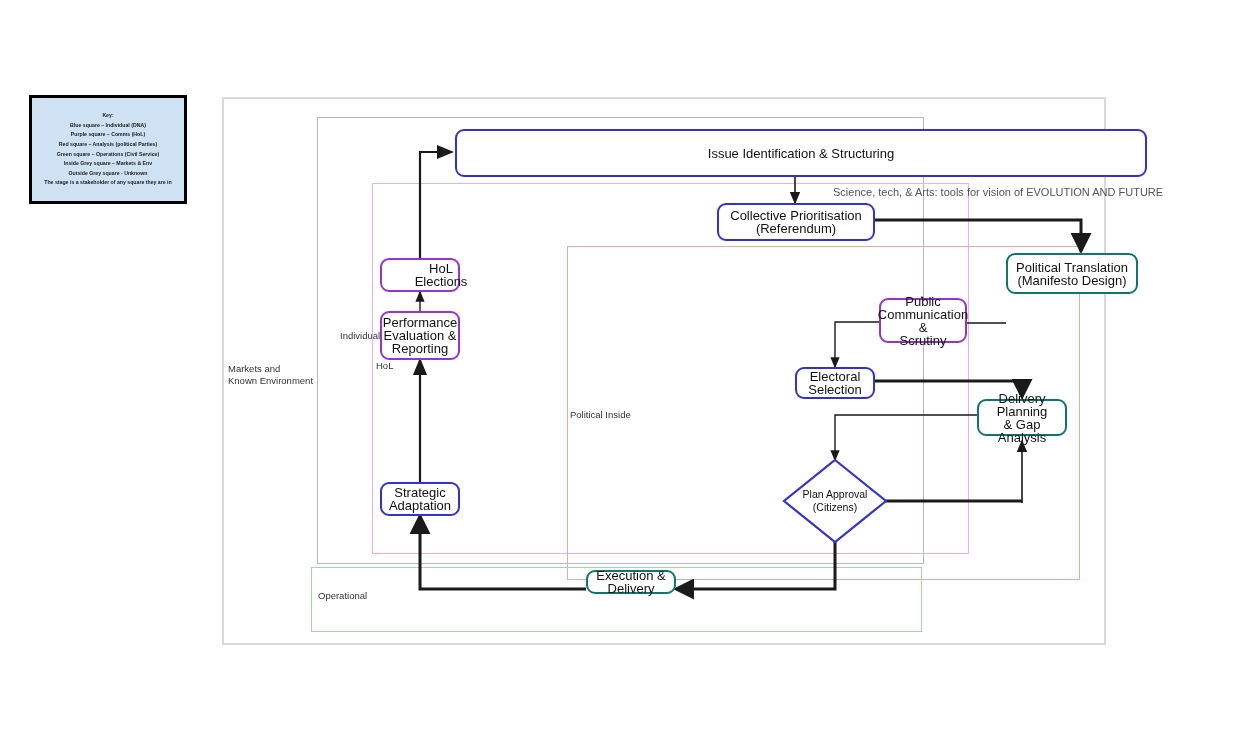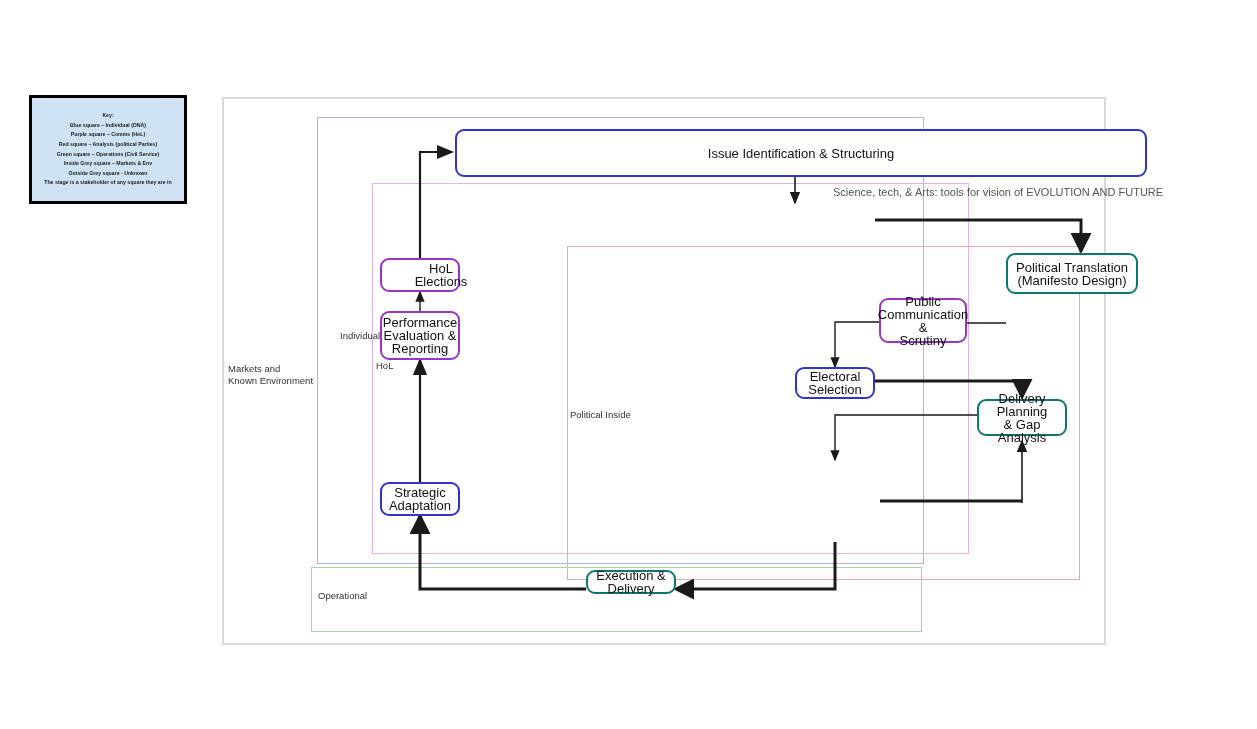--- a/index.html
+++ b/index.html
@@ -183,20 +183,22 @@
 
     <path d="M420,482 L420,360" stroke="#1a1a1a" stroke-width="2.2" fill="none" marker-end="url(#ah-thin)"></path>
 
     <path d="M420,311 L420,292" stroke="#1a1a1a" stroke-width="1.4" fill="none" marker-end="url(#ah-thin)"></path>
 
     <path d="M420,258 L420,152 L452,152" stroke="#1a1a1a" stroke-width="2.2" fill="none" marker-end="url(#ah-thin)"></path>
   </svg>
 
   <div class="node n-blue" style="left:455px; top:129px; width:692px; height:48px;">Issue Identification &amp; Structuring</div>
 
+  <div class="node n-blue" style="left:717px; top:203px; width:158px; height:38px;">Collective Prioritisation
+(Referendum)</div>
 
   <div class="node n-red" style="left:1006px; top:253px; width:132px; height:41px;">Political Translation
 (Manifesto Design)</div>
 
   <div class="node n-purple" style="left:879px; top:298px; width:88px; height:45px;">Public
 Communication &amp;
 Scrutiny</div>
 
   <div class="node n-blue" style="left:795px; top:367px; width:80px; height:32px;">Electoral
 Selection</div>
@@ -209,14 +211,21 @@
 
   <div class="node n-blue" style="left:380px; top:482px; width:80px; height:34px;">Strategic
 Adaptation</div>
 
   <div class="node n-purple" style="left:380px; top:311px; width:80px; height:49px;">Performance
 Evaluation &amp;
 Reporting</div>
 
   <div class="node n-purple" style="left:380px; top:258px; width:80px; height:34px;padding-left:44px;">HoL Elections</div>
 
+  <div class="diamond-wrap" style="left:782px; top:458px; width:106px; height:86px;">
+    <svg width="106" height="86" viewBox="0 0 106 86" xmlns="http://www.w3.org/2000/svg">
+      <polygon points="53,2 104,43 53,84 2,43" fill="#ffffff" stroke="#3333cc" stroke-width="2.2"></polygon>
+    </svg>
+    <div class="diamond-label">Plan Approval
+(Citizens)</div>
+  </div>
 
 </div>
 
 </body></html>

